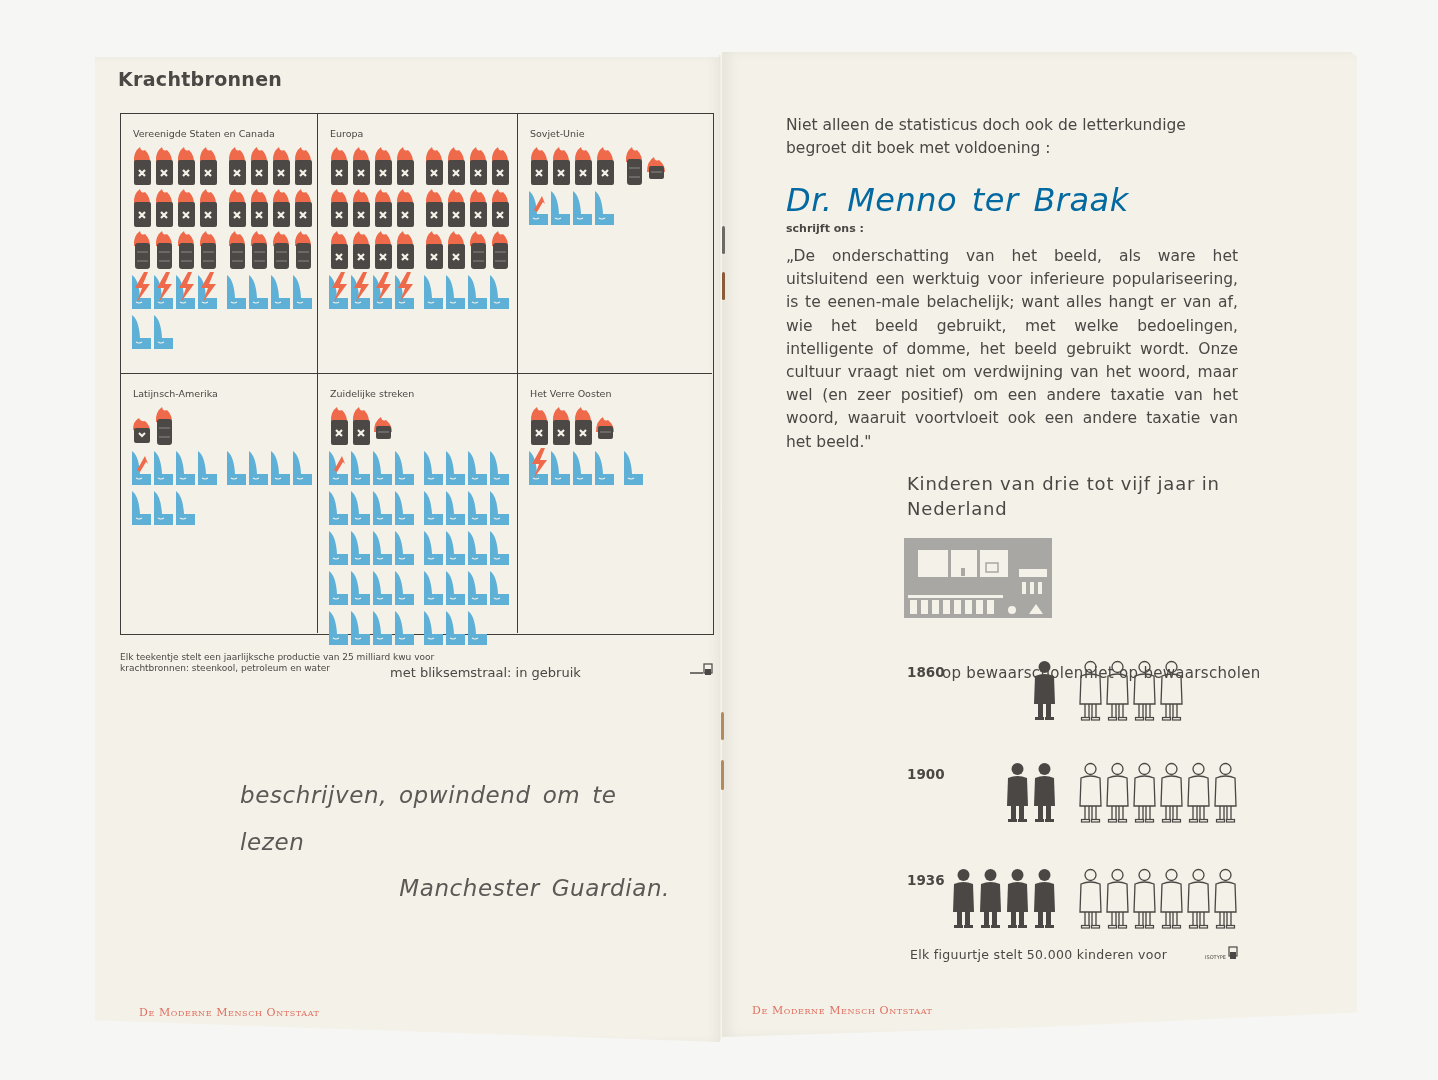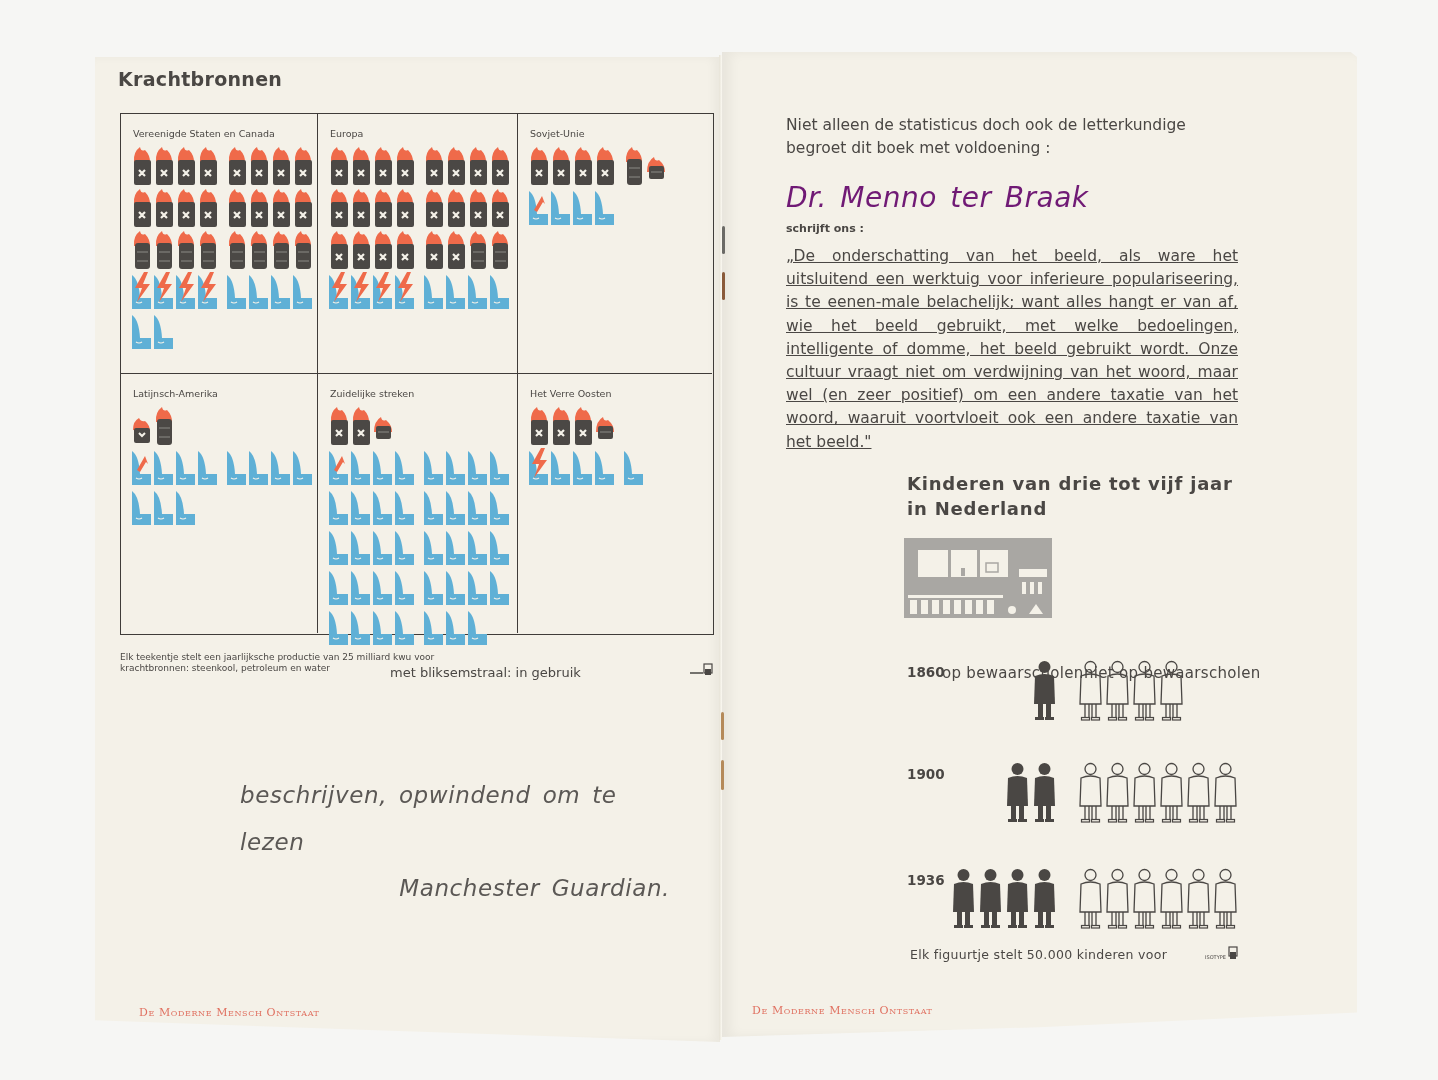--- a/index.html
+++ b/index.html
@@ -27,25 +27,25 @@
   .footnote { position:absolute; left:120px; top:652px; font-size:9px; color:#4a4744; line-height:11px; }
   .footnote2 { position:absolute; left:390px; top:665px; font-size:13px; color:#4a4744; }
   .isotype-mark { position:absolute; font-size:10px; color:#4a4744; }
 
   .quote-left { position:absolute; left:240px; top:772px; width:430px; font-size:23px; font-style:italic; color:#5b5855; line-height:46.5px; letter-spacing:0.6px; word-spacing:4px; }
   .quote-left .source { text-align:right; display:block; }
 
   .footer { position:absolute; font-family:"DejaVu Serif", serif; font-size:11px; color:#e07060; font-variant:small-caps; letter-spacing:0.6px; }
 
   .intro { position:absolute; left:786px; top:114px; width:460px; font-size:15.5px; line-height:23px; color:#4a4744; }
-  .author { position:absolute; left:786px; top:181px; font-size:28px; font-style:italic; color:#701a75; letter-spacing:0.5px; word-spacing:4px; }
+  .author { position:absolute; left:786px; top:181px; font-size:32px; font-style:italic; color:#0369a1; letter-spacing:0.5px; word-spacing:4px; }
   .writes { position:absolute; left:786px; top:222px; font-size:11px; font-weight:bold; color:#4a4744; }
-  .quote-right { position:absolute; left:786px; top:245px; width:452px; font-size:15.5px; line-height:23.2px; color:#4a4744; text-align:justify;text-decoration:underline; }
-
-  .kid-title { position:absolute; left:907px; top:471px; width:330px; font-size:18px; font-weight:bold; color:#4a4744; line-height:25px; letter-spacing:0.8px; }
+  .quote-right { position:absolute; left:786px; top:245px; width:452px; font-size:15.5px; line-height:23.2px; color:#4a4744; text-align:justify; }
+
+  .kid-title { position:absolute; left:907px; top:471px; width:330px; font-size:18px; font-weight:normal; color:#4a4744; line-height:25px; letter-spacing:0.8px; }
   .school-pic { position:absolute; left:904px; top:538px; width:148px; height:80px; background:#a9a7a3; }
   .col-head { position:absolute; top:664px; font-size:15px; color:#4a4744; letter-spacing:0.3px; }
   .year { position:absolute; left:907px; font-size:13.5px; font-weight:bold; color:#4a4744; }
   .kid-row { position:absolute; display:flex; }
   .kid { width:27px; height:62px; margin-right:0; }
   .kid-legend { position:absolute; left:910px; top:947px; font-size:12.5px; color:#4a4744; letter-spacing:0.3px; }
 </style>
 </head>
 <body>
 

